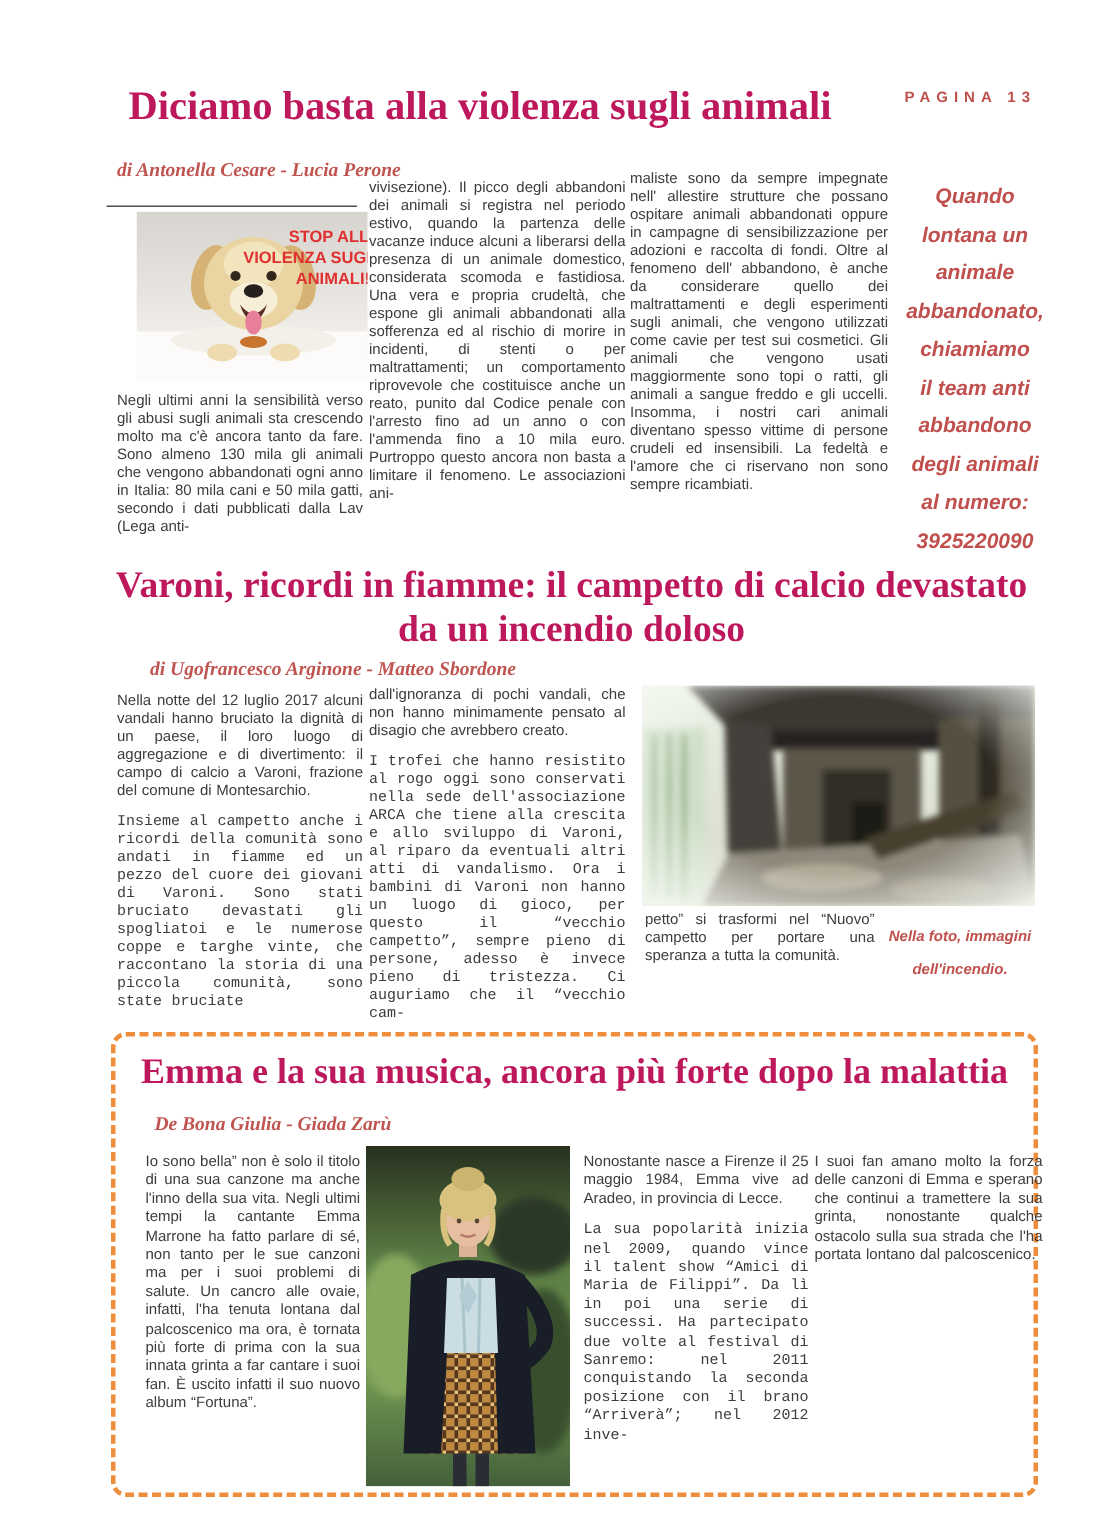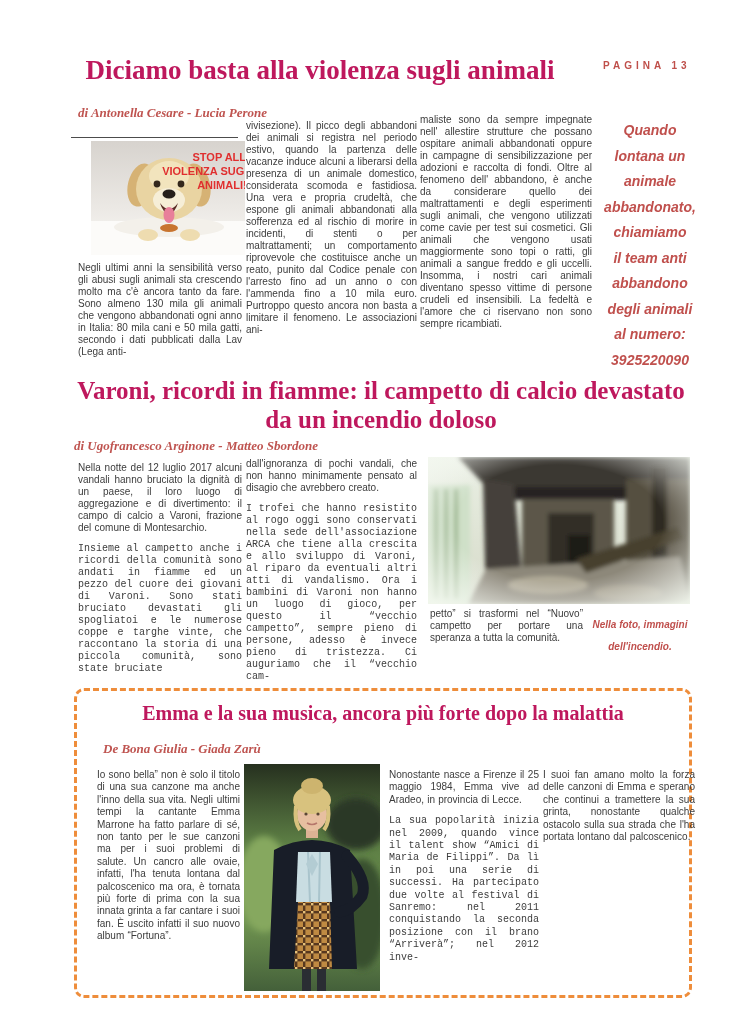--- a/index.html
+++ b/index.html
@@ -98,21 +98,21 @@
     <div>chiamiamo</div>
     <div>il team anti</div>
     <div>abbandono</div>
     <div>degli animali</div>
     <div>al numero:</div>
     <div>3925220090</div>
   </div>
 
   <h2 class="abs headline" style="left:70px; top:377px; width:622px; font-size:25px; line-height:1.15;">Varoni, ricordi in fiamme: il campetto di calcio devastato da un incendio doloso</h2>
 
-  <div class="abs byline" style="left:74px; top:438px;">di Ugofrancesco Arginone - Matteo Sbordone</div>
+  <div class="abs byline" style="left:100px; top:438px;">di Ugofrancesco Arginone - Matteo Sbordone</div>
 
   <div class="abs body-col" style="left:78px; top:462px; width:164px;">
     <p>Nella  notte del 12 luglio 2017 alcuni vandali hanno bruciato la dignità di un paese, il loro luogo di aggregazione e di divertimento: il campo di calcio a Varoni, frazione del comune di Montesarchio.</p>
     <p>Insieme al campetto anche i ricordi della comunità sono andati in fiamme ed un pezzo del cuore dei giovani di Varoni. Sono stati bruciato devastati gli spogliatoi e le numerose coppe e targhe vinte, che raccontano la storia di una piccola comunità, sono state bruciate</p>
   </div>
 
   <div class="abs body-col" style="left:246px; top:458px; width:171px;">
     <p>dall'ignoranza di pochi vandali, che non hanno minimamente pensato al disagio che avrebbero creato.</p>
     <p>I trofei che hanno resistito al rogo oggi sono conservati nella sede dell'associazione ARCA che tiene alla crescita e allo sviluppo di Varoni, al riparo da eventuali altri atti di vandalismo.  Ora i bambini di Varoni non hanno un luogo di gioco, per questo il “vecchio campetto”, sempre pieno di persone, adesso è invece pieno di tristezza. Ci auguriamo che il “vecchio cam-</p>
   </div>
@@ -154,21 +154,21 @@
       <rect width="262" height="147" fill="url(#vign)"></rect>
     </svg>
   </div>
 
   <div class="abs body-col" style="left:430px; top:608px; width:153px;">petto” si trasformi nel “Nuovo” campetto per portare una speranza a tutta la comunità.</div>
 
   <div class="abs photo-caption" style="left:585px; top:614px; width:110px;">Nella foto, immagini dell'incendio.</div>
 
   <div class="abs feature-box" style="left:74px; top:688px; width:618px; height:310px;">
 
-    <h2 class="abs headline" style="left:0; top:11px; width:100%; font-size:20px;">Emma e la sua musica, ancora più forte dopo la malattia</h2>
+    <h2 class="abs headline" style="left:0; top:11px; width:100%; font-size:24px;">Emma e la sua musica, ancora più forte dopo la malattia</h2>
 
     <div class="abs byline" style="left:26px; top:50px;">De Bona Giulia - Giada Zarù</div>
 
     <div class="abs body-col" style="left:20px; top:78px; width:143px; line-height:12.4px;">Io sono bella” non è solo il titolo di una sua canzone ma anche l'inno della sua vita. Negli ultimi tempi la cantante Emma Marrone ha fatto parlare di sé, non tanto per le sue canzoni ma per i suoi problemi di salute. Un cancro alle ovaie, infatti, l'ha tenuta lontana dal palcoscenico ma ora, è tornata più forte di prima con la sua innata grinta a far cantare i suoi fan. È uscito infatti il suo nuovo album “Fortuna”.</div>
 
     <div class="abs photo-frame" style="left:167px; top:73px; width:136px; height:227px;">
       <svg width="136" height="227" viewBox="0 0 136 227">
         <defs>
           <linearGradient id="embg" x1="0" y1="0" x2="0" y2="1">
             <stop offset="0" stop-color="#26301f"></stop>

